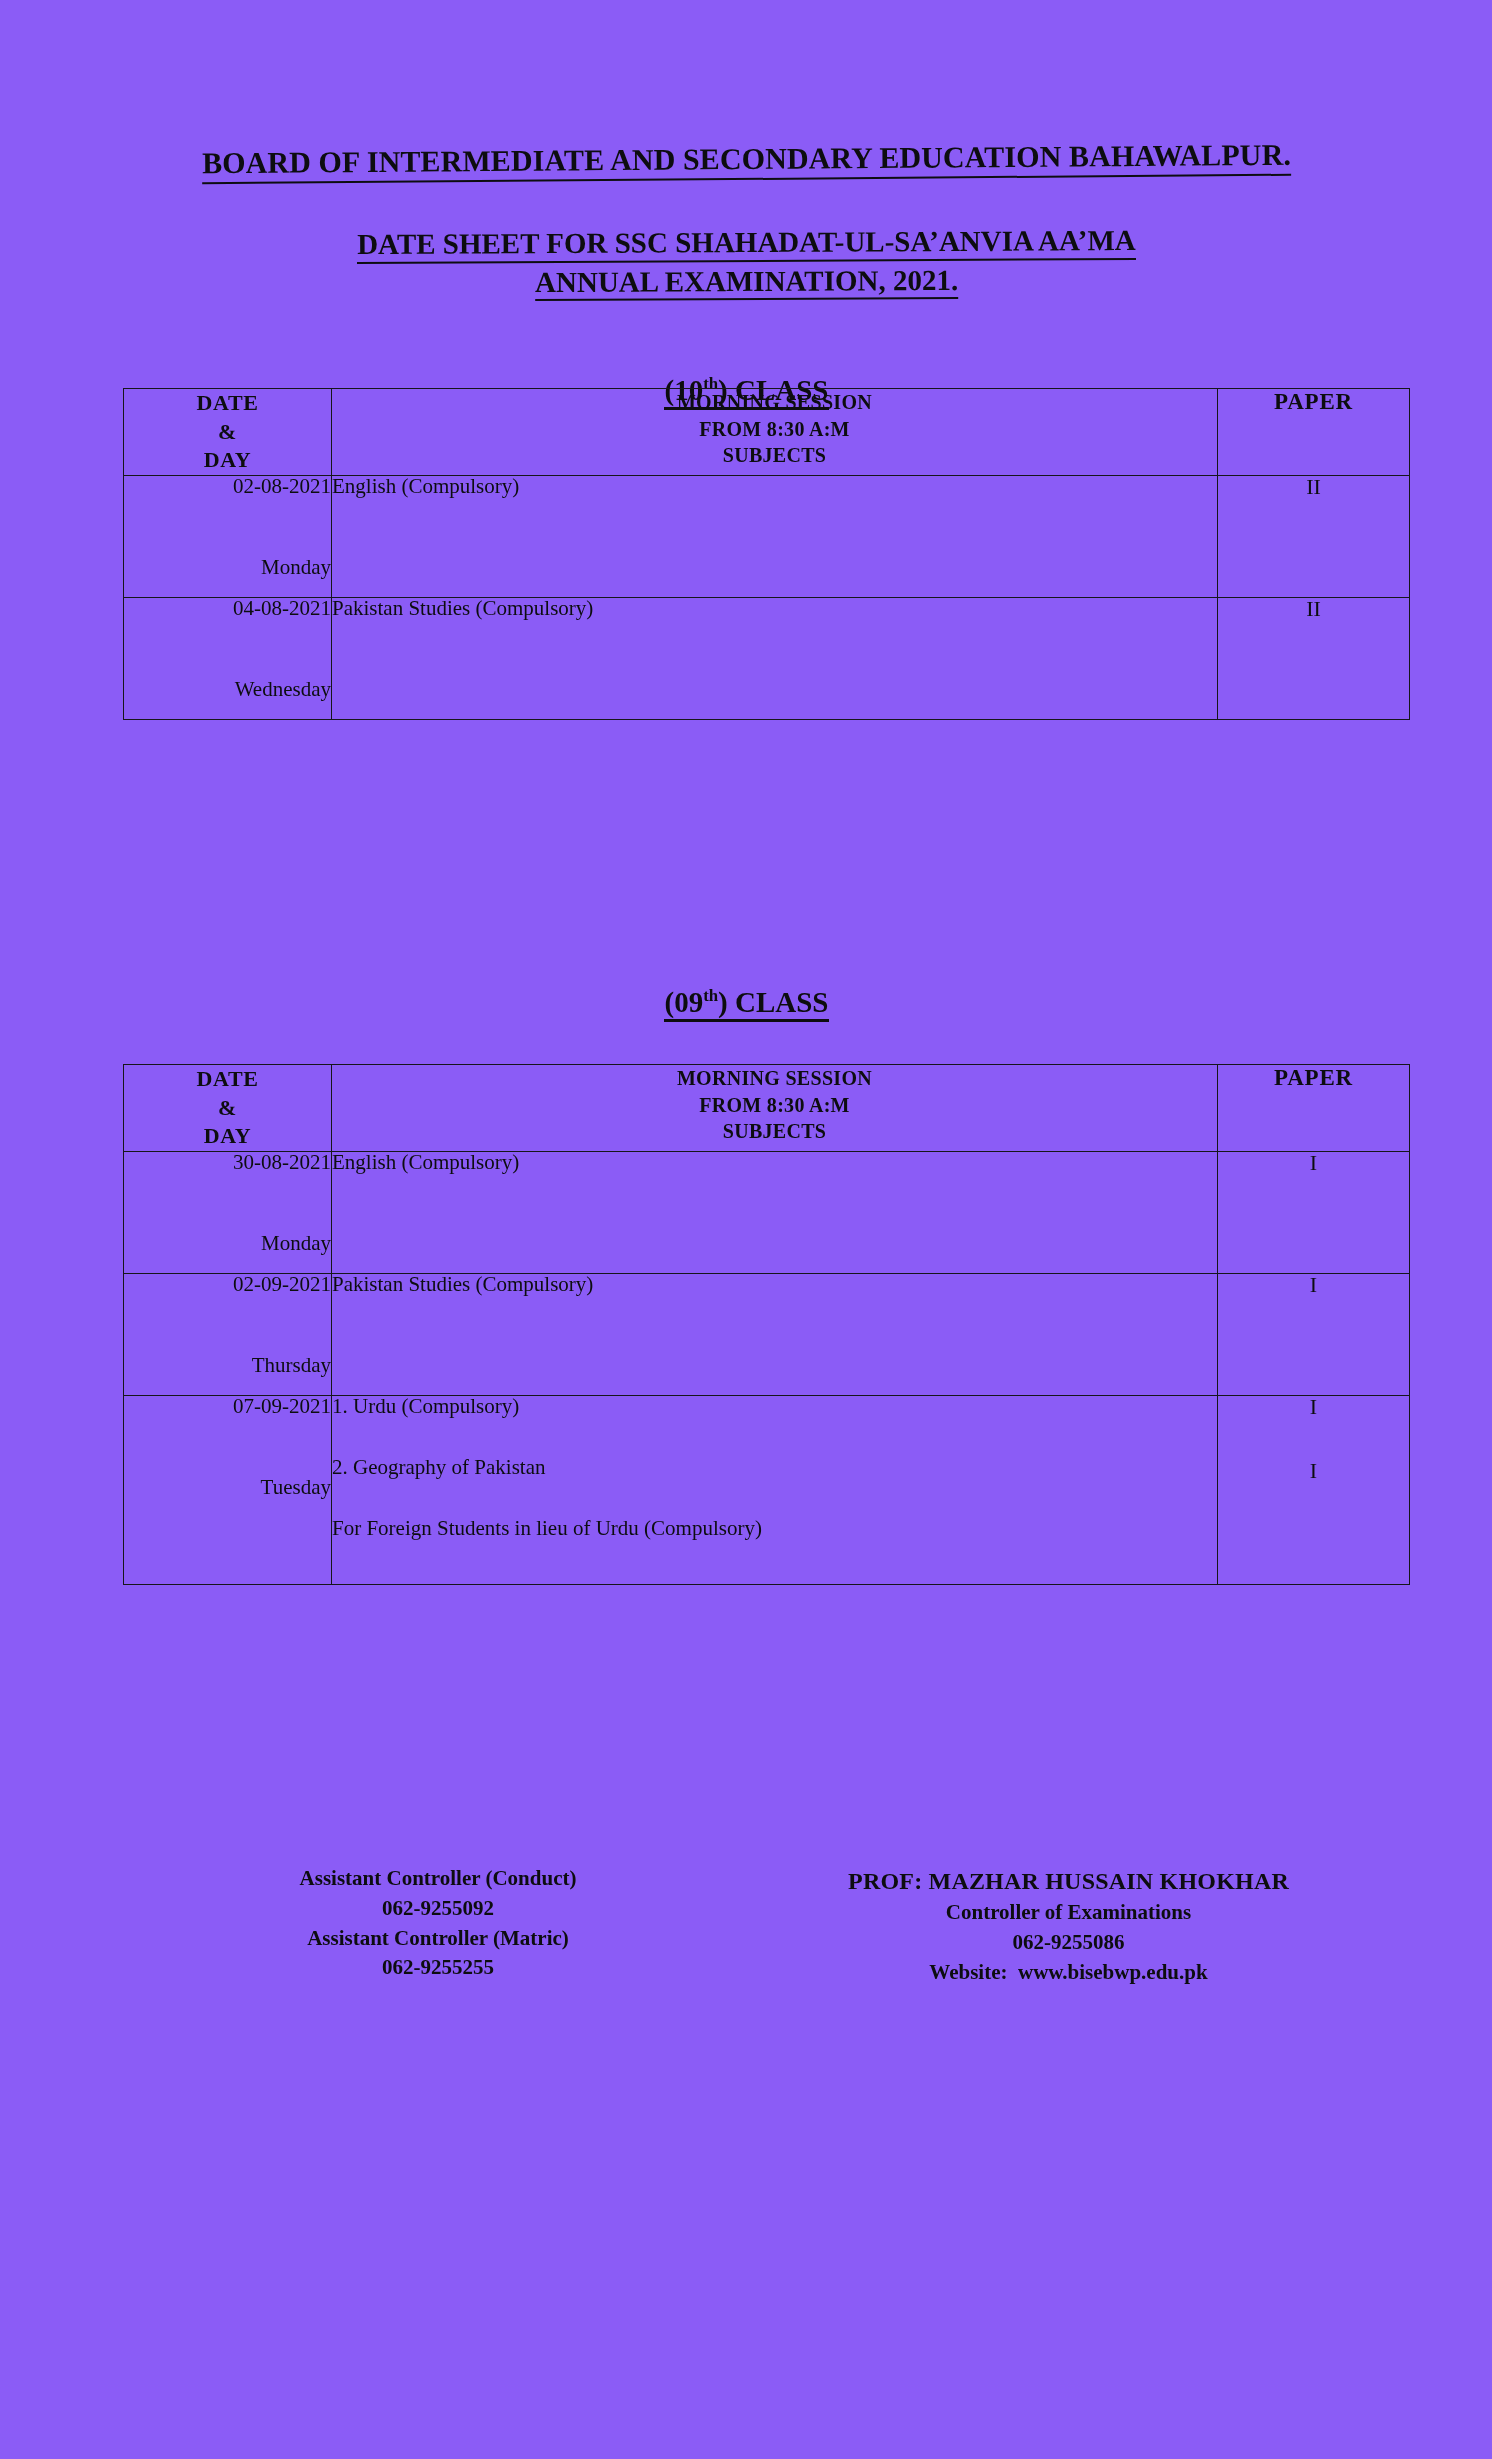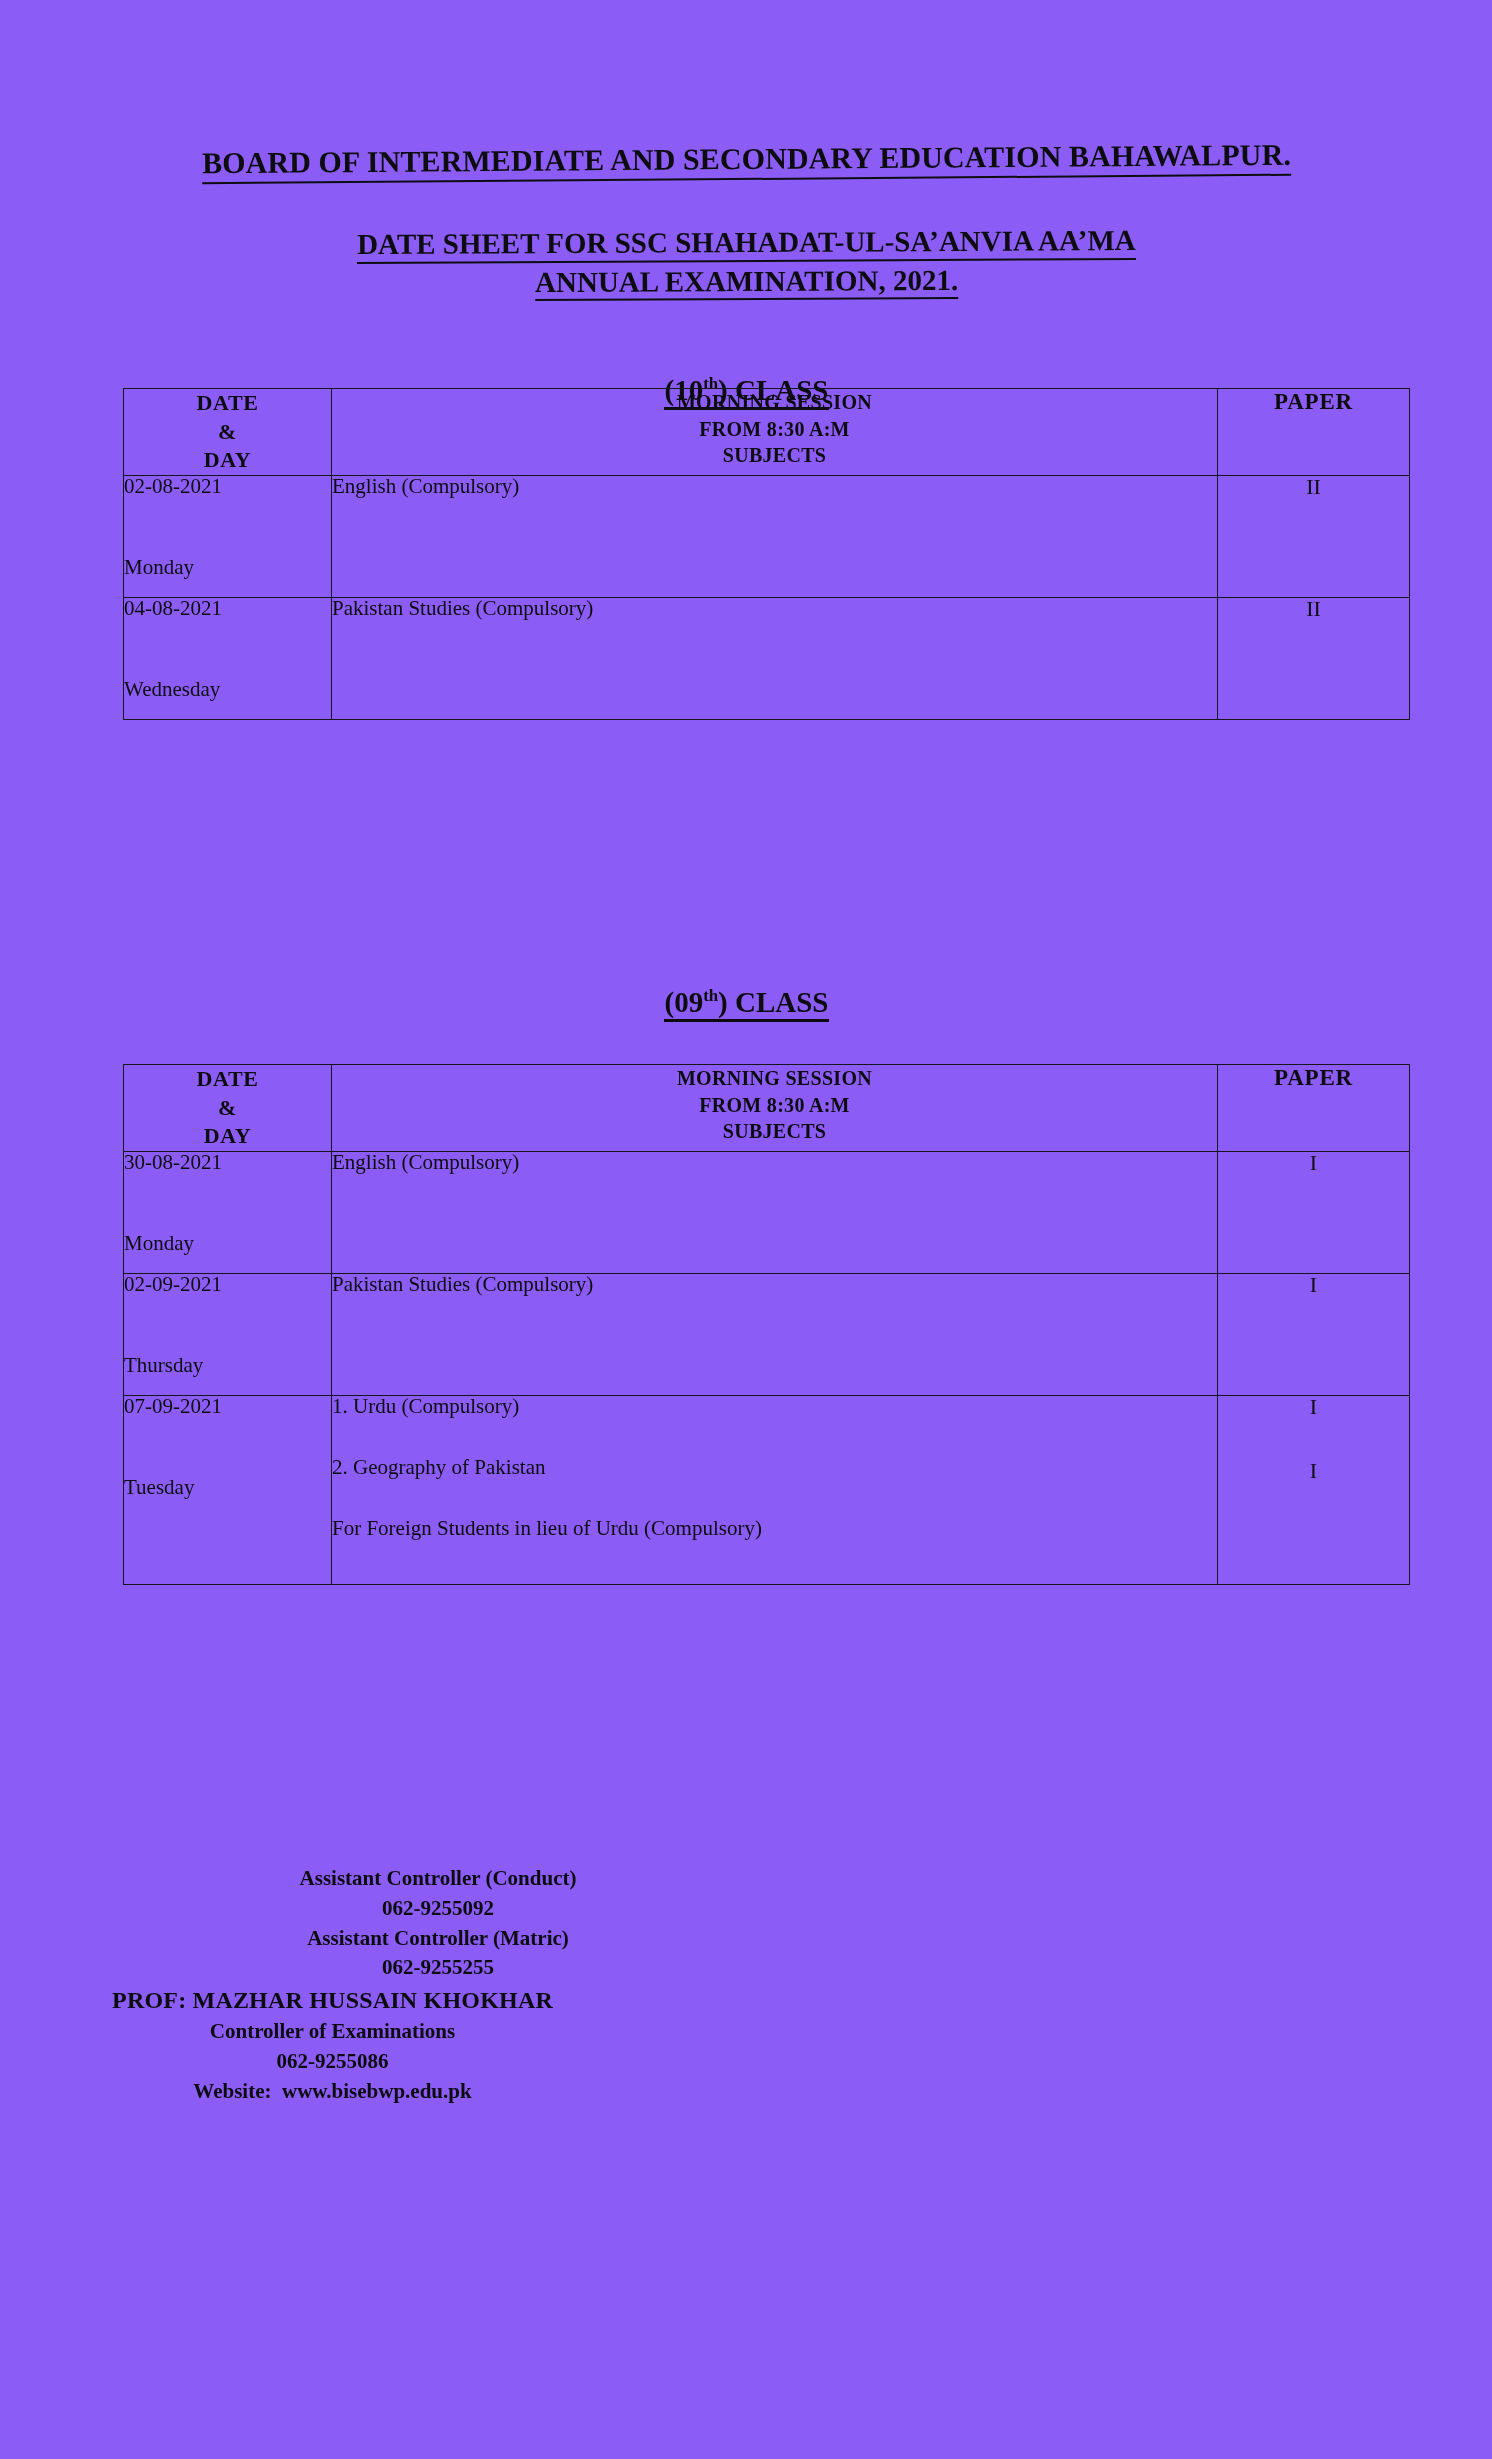--- a/index.html
+++ b/index.html
@@ -117,21 +117,21 @@
     text-align: center;
     font-weight: bold;
     font-size: 23px;
     padding: 11.5px 3.8px 3.8px 3.8px;
     letter-spacing: 0.8px;
     vertical-align: top;
   }
 
   
   .cell-date {
-    text-align: left;
+    text-align: right;
     font-size: 21px;
     padding: 9.6px 3.8px 0 3.8px;
     line-height: 1.0;
   }
   .cell-date .d1 { display: block; }
   .cell-date .d2 { display: block; margin-top: 60px; }
 
   .cell-subj {
     font-size: 21px;
     padding: 11.5px 0 0 13.4px;
@@ -154,21 +154,20 @@
   .row-h3 td { height: 188px; }
 
   
   .footer {
     position: absolute;
     top: 1864px;
     left: 0;
     width: 1493px;
     display: flex;
     align-items: flex-start;
-    flex-direction: column;
   }
   .footer-left {
     width: 596px;
     margin-left: 140px;
     text-align: center;
     font-weight: bold;
     font-size: 21px;
     line-height: 1.42;
   }
   .footer-right {

